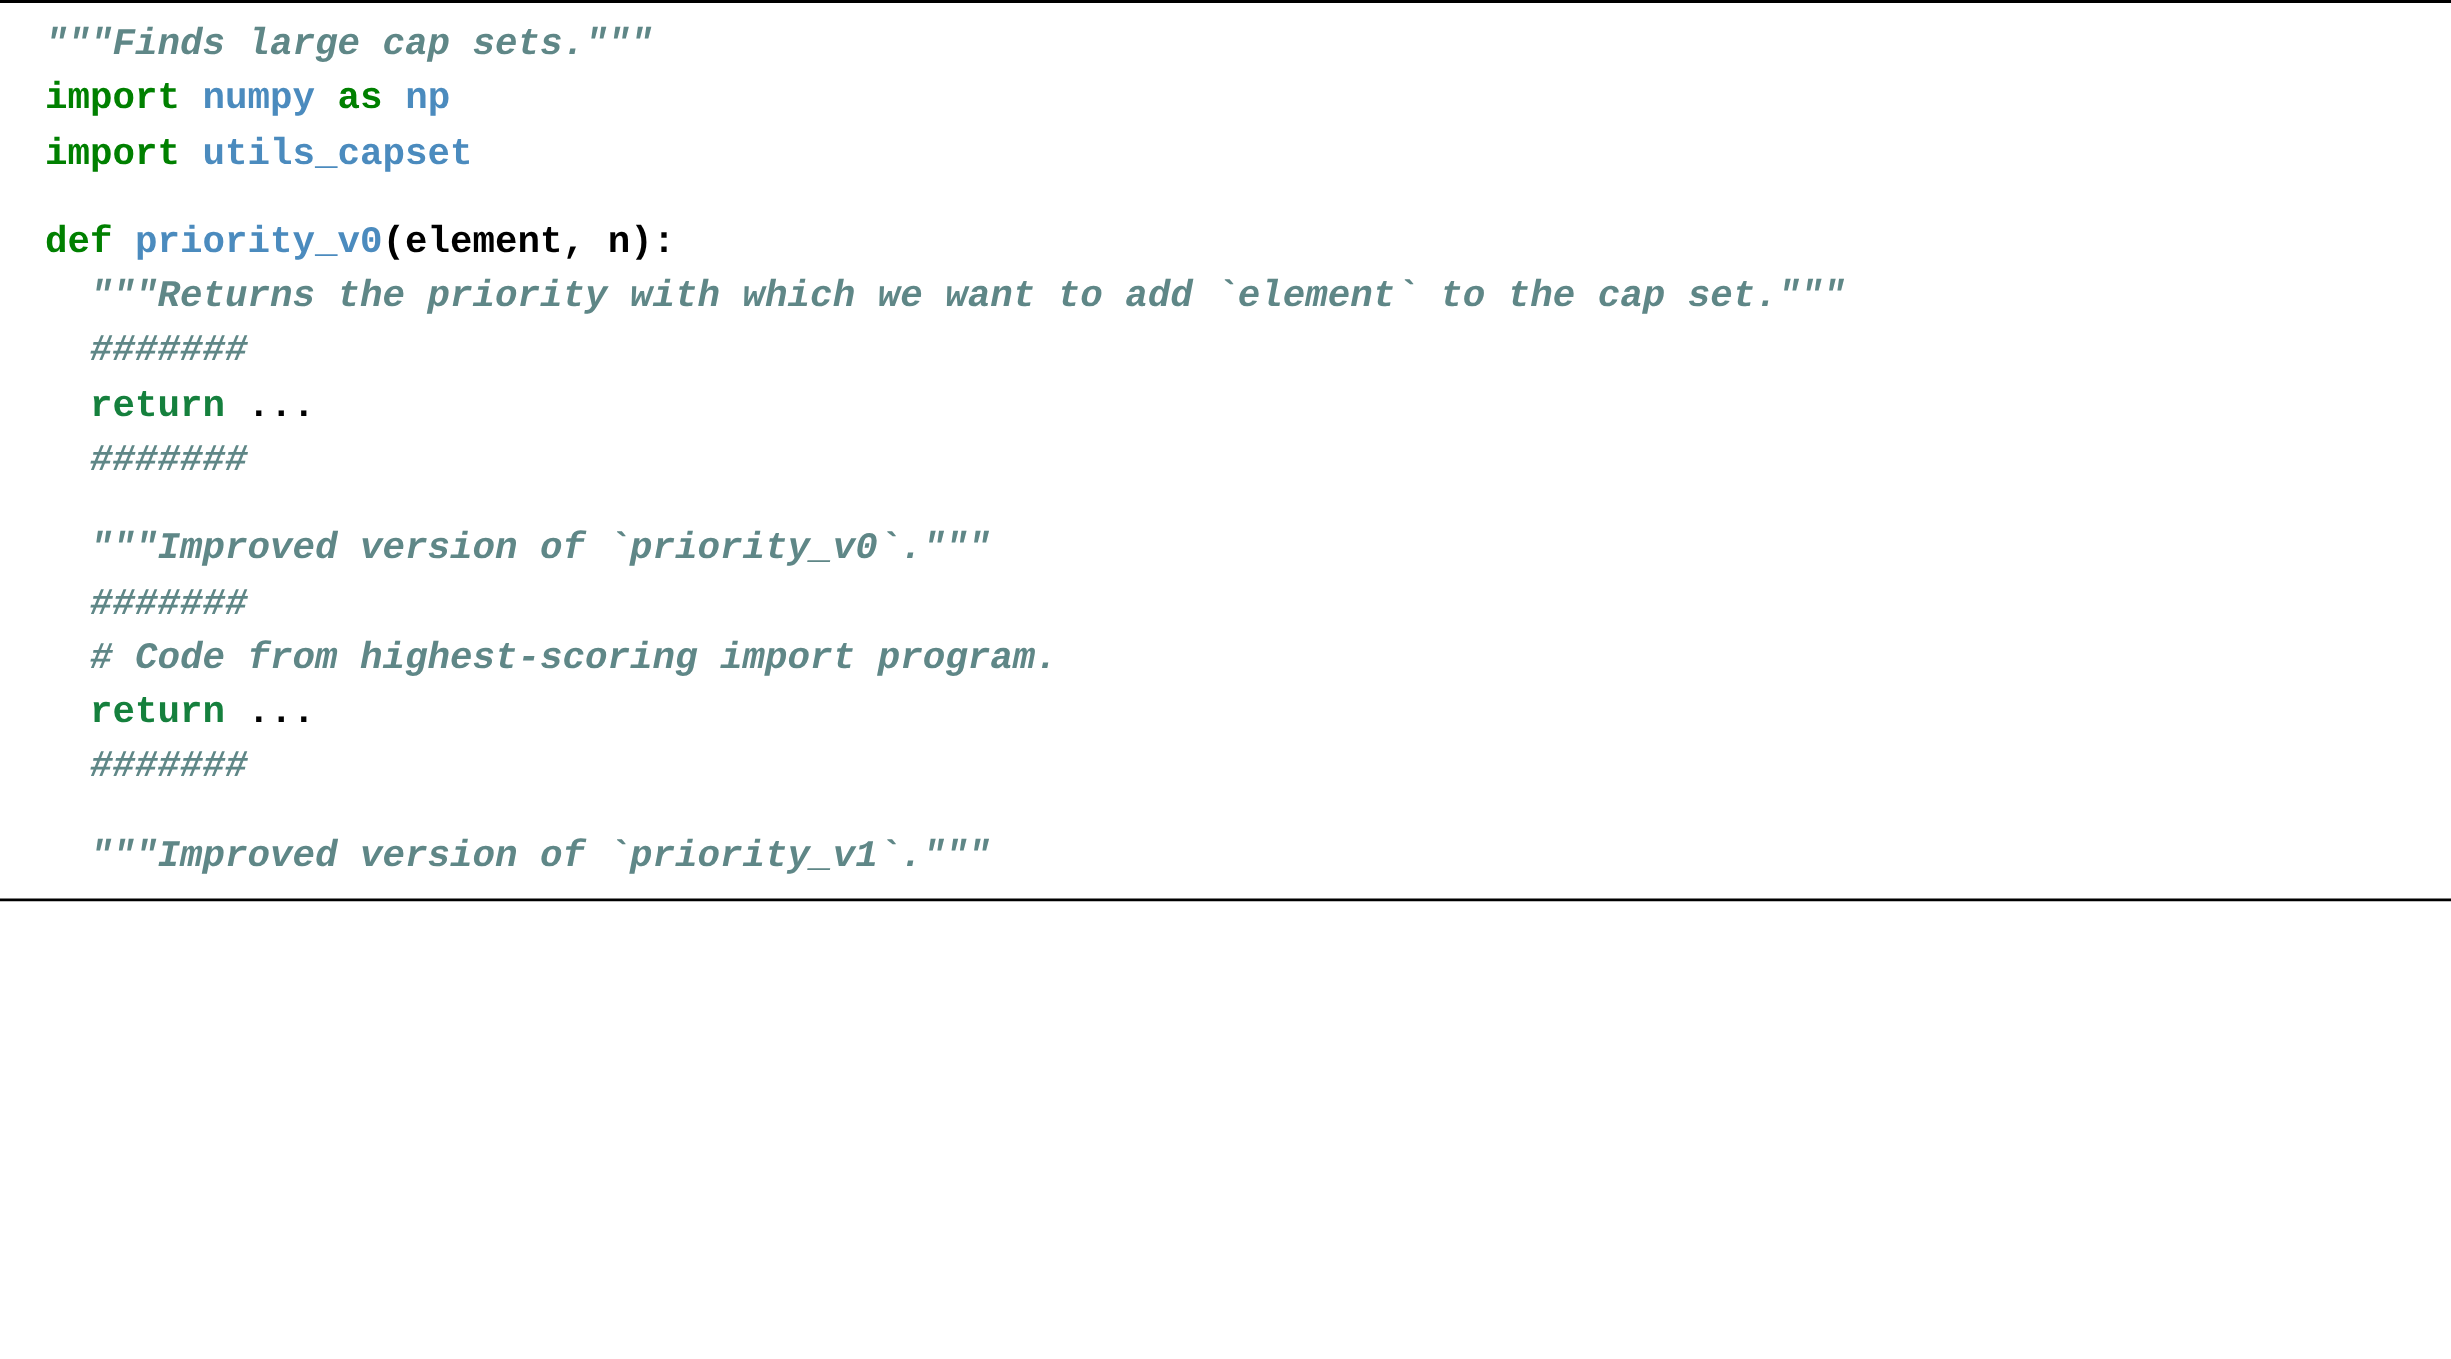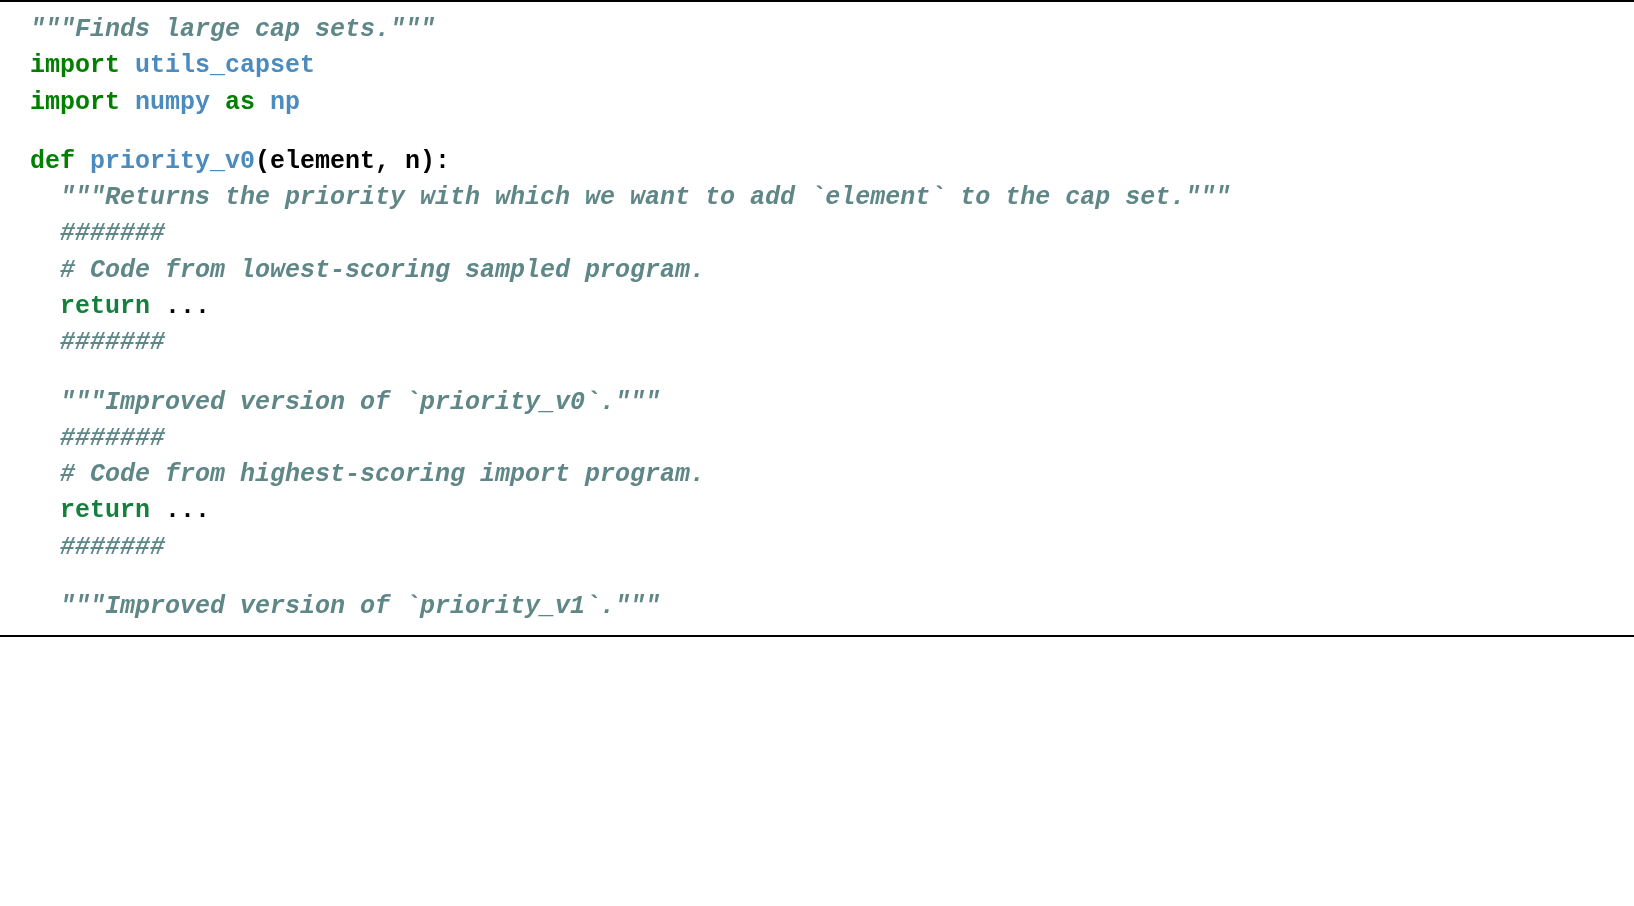--- a/index.html
+++ b/index.html
@@ -59,27 +59,26 @@
     }
     .blank-line {
       height: 1.45em;
     }
   </style>
 </head>
 <body>
 
 <div class="code-container" id="code-block">
     <div class="code-line"><span class="doc">"""Finds large cap sets."""</span></div>
+    <div class="code-line"><span class="kw">import</span> <span class="module">numpy</span> <span class="kw">as</span> <span class="module">np</span></div>
     <div class="code-line"><span class="kw">import</span> <span class="module">utils_capset</span></div>
-    <div class="code-line"><span class="kw">import</span> <span class="module">numpy</span> <span class="kw">as</span> <span class="module">np</span></div>
     <div class="blank-line"></div>
     <div class="code-line"><span class="kw">def</span> <span class="fn">priority_v0</span><span class="text">(element, n):</span></div>
     <div class="code-line"><span class="doc">  """Returns the priority with which we want to add `element` to the cap set."""</span></div>
     <div class="code-line"><span class="comment">  #######</span></div>
-    <div class="code-line"><span class="comment">  # Code from lowest-scoring sampled program.</span></div>
     <div class="code-line"><span class="text">  </span><span class="return">return</span><span class="text"> ...</span></div>
     <div class="code-line"><span class="comment">  #######</span></div>
     <div class="blank-line"></div>
     <div class="code-line"><span class="doc">  """Improved version of `priority_v0`."""</span></div>
     <div class="code-line"><span class="comment">  #######</span></div>
     <div class="code-line"><span class="comment">  # Code from highest-scoring import program.</span></div>
     <div class="code-line"><span class="text">  </span><span class="return">return</span><span class="text"> ...</span></div>
     <div class="code-line"><span class="comment">  #######</span></div>
     <div class="blank-line"></div>
     <div class="code-line"><span class="doc">  """Improved version of `priority_v1`."""</span></div>

